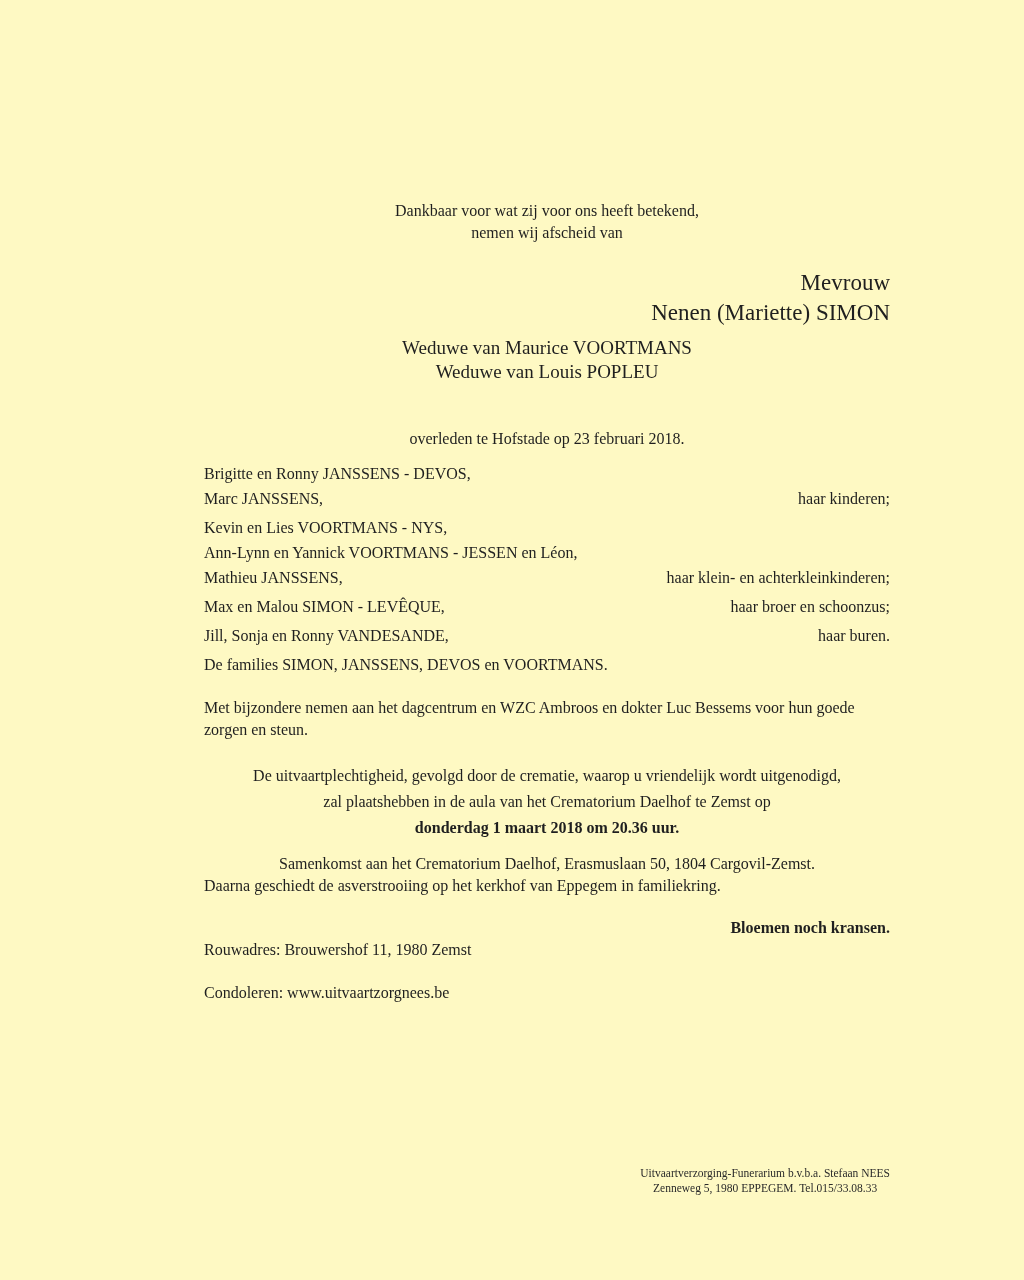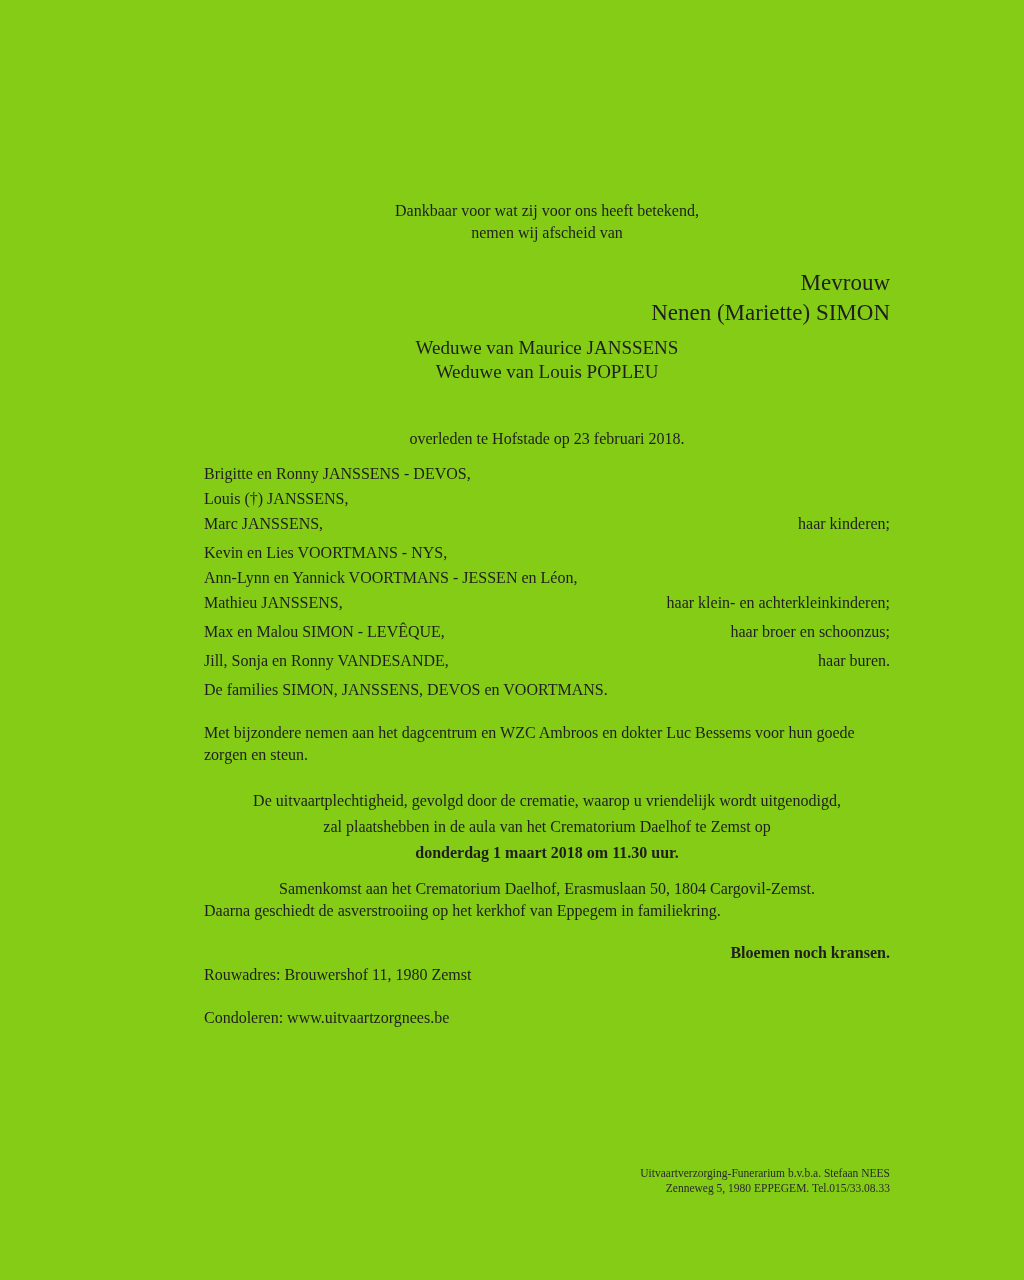--- a/index.html
+++ b/index.html
@@ -8,21 +8,21 @@
     height: 1280px;
     background: #ffffff;
     font-family: "Liberation Serif", "DejaVu Serif", serif;
     color: #1f1f1f;
     overflow: hidden;
   }
   .sheet {
     position: relative;
     width: 1024px;
     height: 1280px;
-    background: #84cc16;
+    background: #fef9c3;
   }
   .content {
     position: absolute;
     left: 204px;
     top: 200px;
     width: 686px;
     font-size: 16px;
     line-height: 22px;
   }
   .intro { text-align: center; }
@@ -45,21 +45,21 @@
   .ceremony-bold { font-weight: bold; }
   .gathering { text-align: center; margin-top: 12px; }
   .scattering { text-align: left; }
   .flowers { text-align: right; margin-top: 20px; font-weight: bold; }
   .mourning { margin-top: 0; }
   .condolences { margin-top: 21px; }
   .footer {
     position: absolute;
     top: 1166px;
     right: 134px;
-    text-align: right;
+    text-align: center;
     font-size: 11.5px;
     line-height: 15px;
     color: #2a2a2a;
   }
 </style>
 </head>
 <body>
 
 <div class="sheet">
   <div class="content">
@@ -68,36 +68,32 @@
       <div>Dankbaar voor wat zij voor ons heeft betekend,</div>
       <div>nemen wij afscheid van</div>
     </div>
 
     <div class="name-block">
       <div class="title-line">Mevrouw</div>
       <div class="name-line">Nenen (Mariette) SIMON</div>
     </div>
 
     <div class="widow-block">
-      <div class="widow-line">Weduwe van Maurice JANSSENS</div>
+      <div class="widow-line">Weduwe van Maurice VOORTMANS</div>
       <div class="widow-line">Weduwe van Louis POPLEU</div>
     </div>
 
     <div class="dates">
       <div>overleden te Hofstade op 23 februari 2018.</div>
     </div>
 
 
     <div class="family">
       <div class="family-row">
         <span>Brigitte en Ronny JANSSENS - DEVOS,</span>
-        <span></span>
-      </div>
-      <div class="family-row">
-        <span>Louis (†) JANSSENS,</span>
         <span></span>
       </div>
       <div class="family-row">
         <span>Marc JANSSENS,</span>
         <span>haar kinderen;</span>
       </div>
       <div class="family-row group-gap">
         <span>Kevin en Lies VOORTMANS - NYS,</span>
         <span></span>
       </div>
@@ -121,21 +117,21 @@
         <span>De families SIMON, JANSSENS, DEVOS en VOORTMANS.</span>
         <span></span>
       </div>
     </div>
 
     <div class="thanks">Met bijzondere nemen aan het dagcentrum en WZC Ambroos en dokter Luc Bessems voor hun goede zorgen en steun.</div>
 
     <div class="ceremony">
       <div>De uitvaartplechtigheid, gevolgd door de crematie, waarop u vriendelijk wordt uitgenodigd,</div>
       <div>zal plaatshebben in de aula van het Crematorium Daelhof te Zemst op</div>
-      <div class="ceremony-bold">donderdag 1 maart 2018 om 11.30 uur.</div>
+      <div class="ceremony-bold">donderdag 1 maart 2018 om 20.36 uur.</div>
     </div>
 
     <div class="gathering">Samenkomst aan het Crematorium Daelhof, Erasmuslaan 50, 1804 Cargovil-Zemst.</div>
 
     <div class="scattering">Daarna geschiedt de asverstrooiing op het kerkhof van Eppegem in familiekring.</div>
 
     <div class="flowers">Bloemen noch kransen.</div>
 
     <div class="mourning">Rouwadres: Brouwershof 11, 1980 Zemst</div>
 

